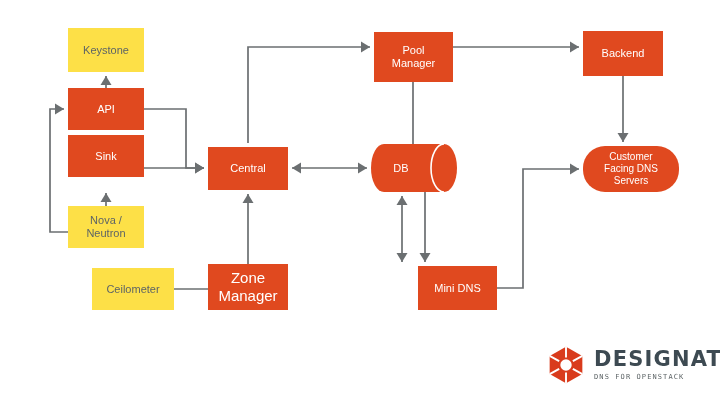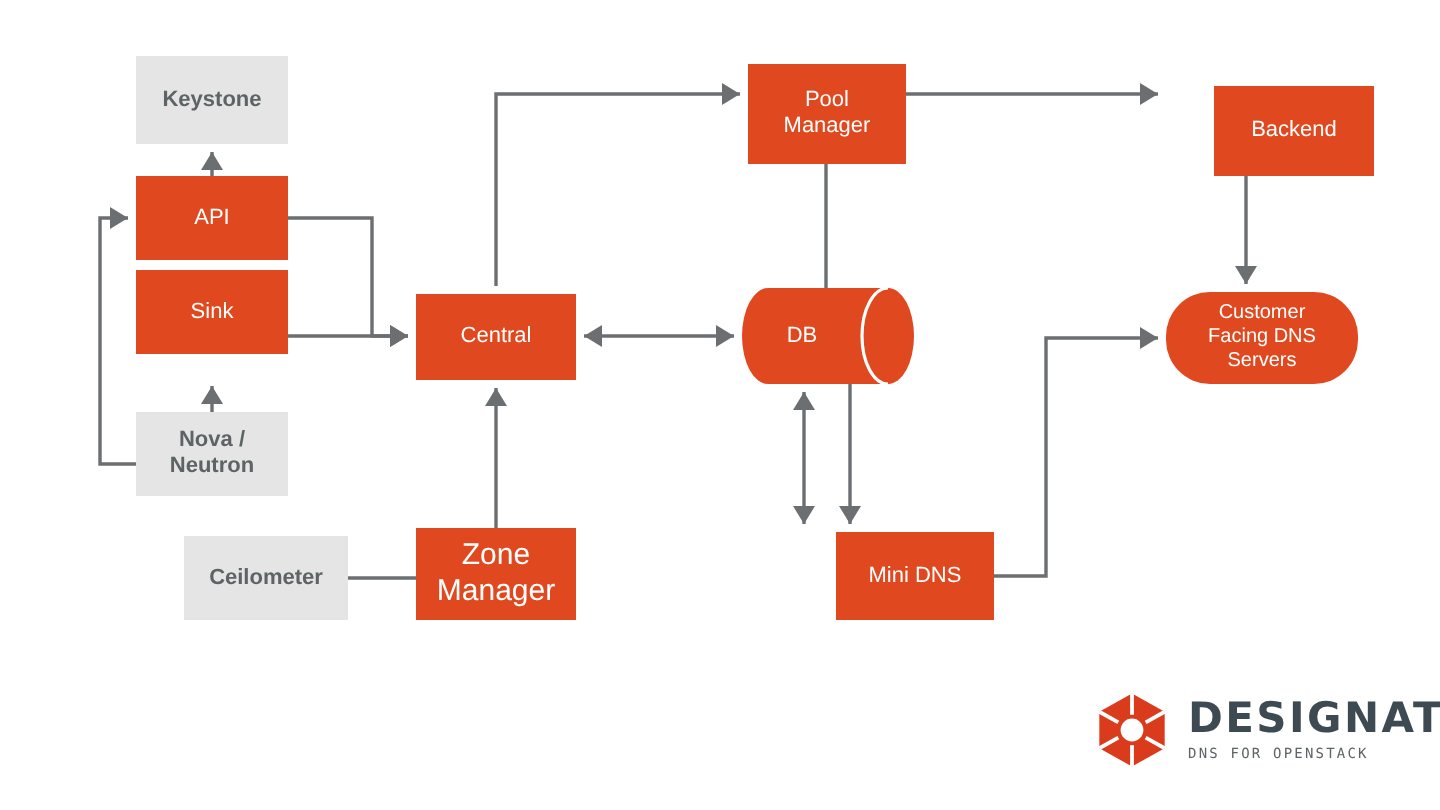--- a/index.html
+++ b/index.html
@@ -33,23 +33,22 @@
     text-align: center;
     box-sizing: border-box;
     line-height: 1.18;
     z-index: 2;
   }
   .node.primary {
     background: #e0491f;
     color: #ffffff;
   }
   .node.secondary {
-    background: #e5e5e5;
+    background: #fde047;
     color: #5d6466;
-    font-weight: bold;
   }
   .node-label {
     display: block;
     white-space: pre-line;
   }
   .db-node {
     position: absolute;
     z-index: 2;
   }
   .db-node .db-label {
@@ -185,21 +184,21 @@
         <span class="node-label">Pool
 Manager</span>
       </div>
       <div class="db-node" style="left: 371px; top: 144px; width: 86px; height: 48px;"><svg width="86" height="48" viewBox="0 0 86 48">
           <path d="M13,0 L73,0 A13,24 0 0 1 73,48 L13,48 A13,24 0 0 1 13,0 Z" fill="#e0491f"></path>
           <path d="M73,0 A13,24 0 0 0 73,48" fill="none" stroke="#ffffff" stroke-width="1.6"></path>
         </svg><div class="db-label" style="font-size: 11px;">DB</div></div>
       <div class="node primary" style="left: 374px; top: 266px; width: 79px; height: 44px; font-size: 11px; margin-left: 44px;">
         <span class="node-label">Mini DNS</span>
       </div>
-      <div class="node primary" style="left: 583px; top: 43px; width: 80px; height: 45px; font-size: 11px; margin-left: 24px;">
+      <div class="node primary" style="left: 583px; top: 31px; width: 80px; height: 45px; font-size: 11px;">
         <span class="node-label">Backend</span>
       </div>
       <div class="node primary" style="left: 583px; top: 146px; width: 96px; height: 46px; font-size: 10px; border-radius: 22px;">
         <span class="node-label">Customer
 Facing DNS
 Servers</span>
       </div>
     </div>
 
   <div id="logo" style="left: 547px; top: 346px;">

